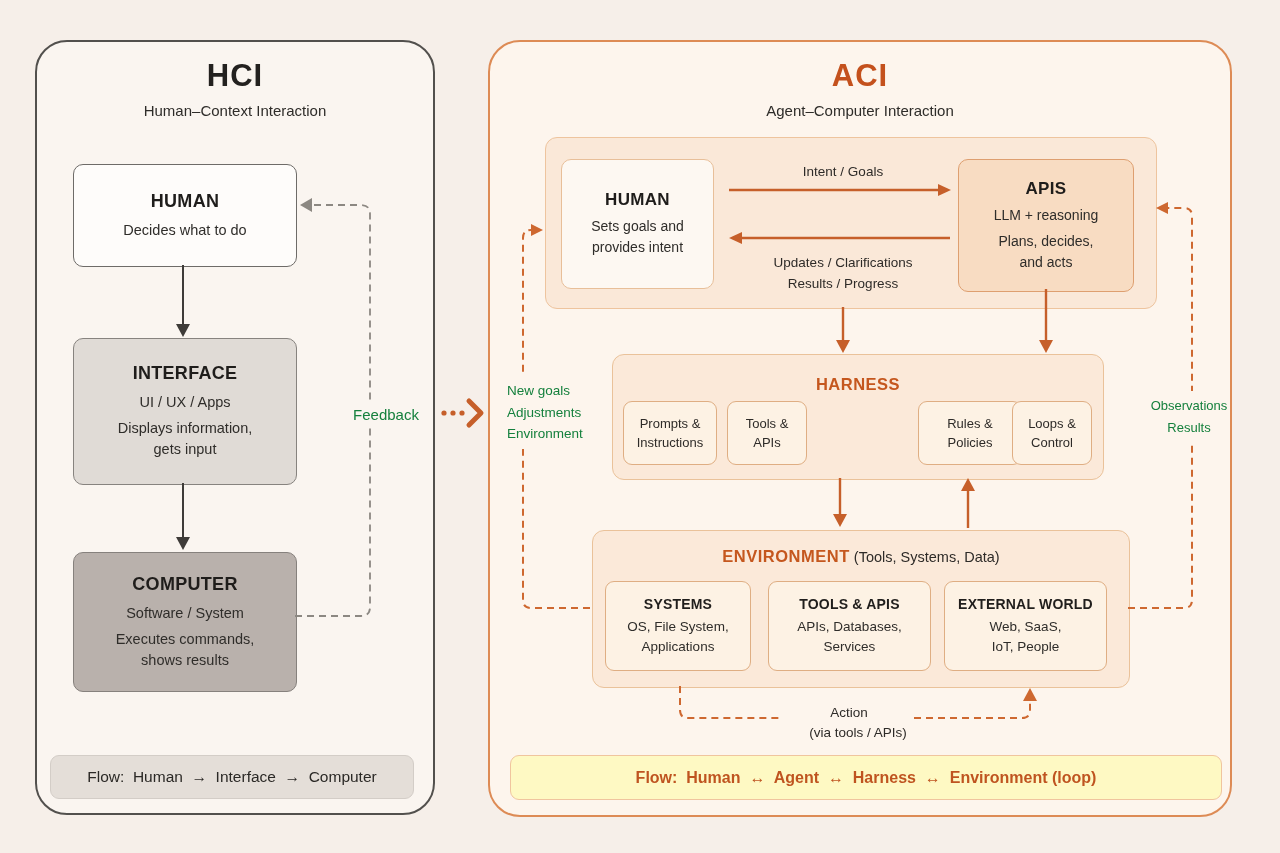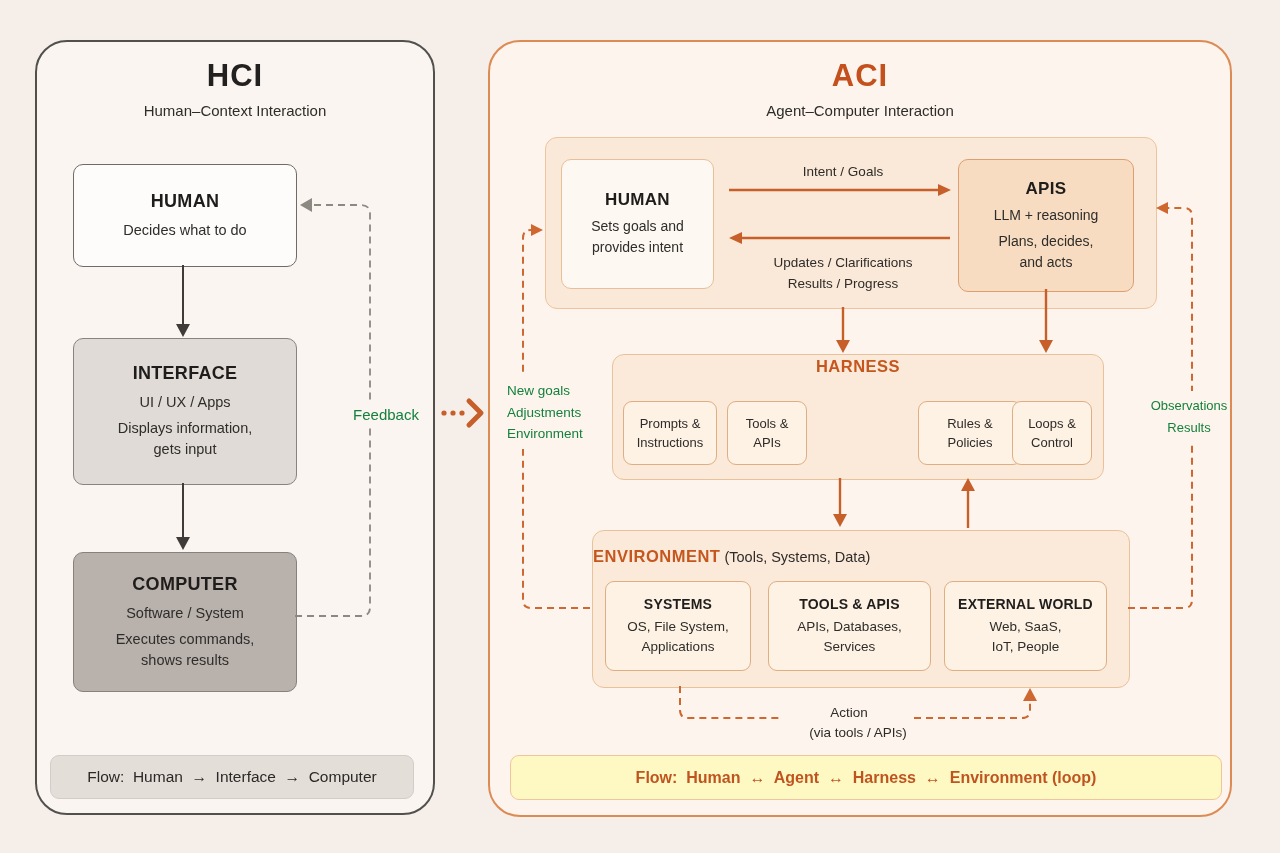--- a/index.html
+++ b/index.html
@@ -38,27 +38,27 @@
   .sub-node .node-title{font-size:17px;margin-bottom:6px;}
   .sub-node .node-line{font-size:14px;line-height:21px;}
   .sub-node.human-r{left:15px;top:21px;width:153px;height:130px;background:#fdf8f2;border:1.5px solid #e8bf99;}
   .sub-node.agent{left:412px;top:21px;width:176px;height:133px;background:#f8dcc2;border:1.5px solid #de9f70;}
 
   .arrow-label{position:absolute;text-align:center;font-size:13.5px;line-height:16px;color:#2e2b28;}
 
   .harness{position:absolute;left:122px;top:312px;width:492px;height:126px;background:#fbe9d9;
     border:1.5px solid #eac29a;border-radius:12px;box-sizing:border-box;}
   .orange-heading{font-weight:700;color:#c5571e;letter-spacing:.5px;}
-  .harness-title{position:absolute;left:0;right:0;top:2px;text-align:center;font-size:16.5px;}
+  .harness-title{position:absolute;left:0;right:0;top:20px;text-align:center;font-size:16.5px;}
   .chip{top:46px;height:64px;background:#fdf2e4;border:1.4px solid #dfae83;border-radius:9px;
     font-size:13px;line-height:19px;color:#2e2b28;}
 
   .environment{position:absolute;left:102px;top:488px;width:538px;height:158px;background:#fbe9d9;
     border:1.5px solid #eac29a;border-radius:12px;box-sizing:border-box;}
-  .env-title{position:absolute;left:0;right:0;top:16px;text-align:left;font-size:14.5px;color:#2e2b28;}
+  .env-title{position:absolute;left:0;right:0;top:16px;text-align:center;font-size:14.5px;color:#2e2b28;}
   .env-title .orange-heading{font-size:16.5px;}
   .env-box{top:50px;height:90px;background:#fdf2e4;border:1.4px solid #dfae83;border-radius:9px;}
   .env-box-title{font-size:14px;font-weight:700;color:#201e1c;margin-bottom:5px;letter-spacing:.2px;}
   .env-box .node-line{font-size:13.5px;line-height:20px;}
 
   .action-label{position:absolute;text-align:center;font-size:13.5px;line-height:16px;color:#2e2b28;}
 
   .overlay{position:absolute;left:0;top:0;pointer-events:none;}
 
   .cover-label{position:absolute;color:#15803d;text-align:center;}

